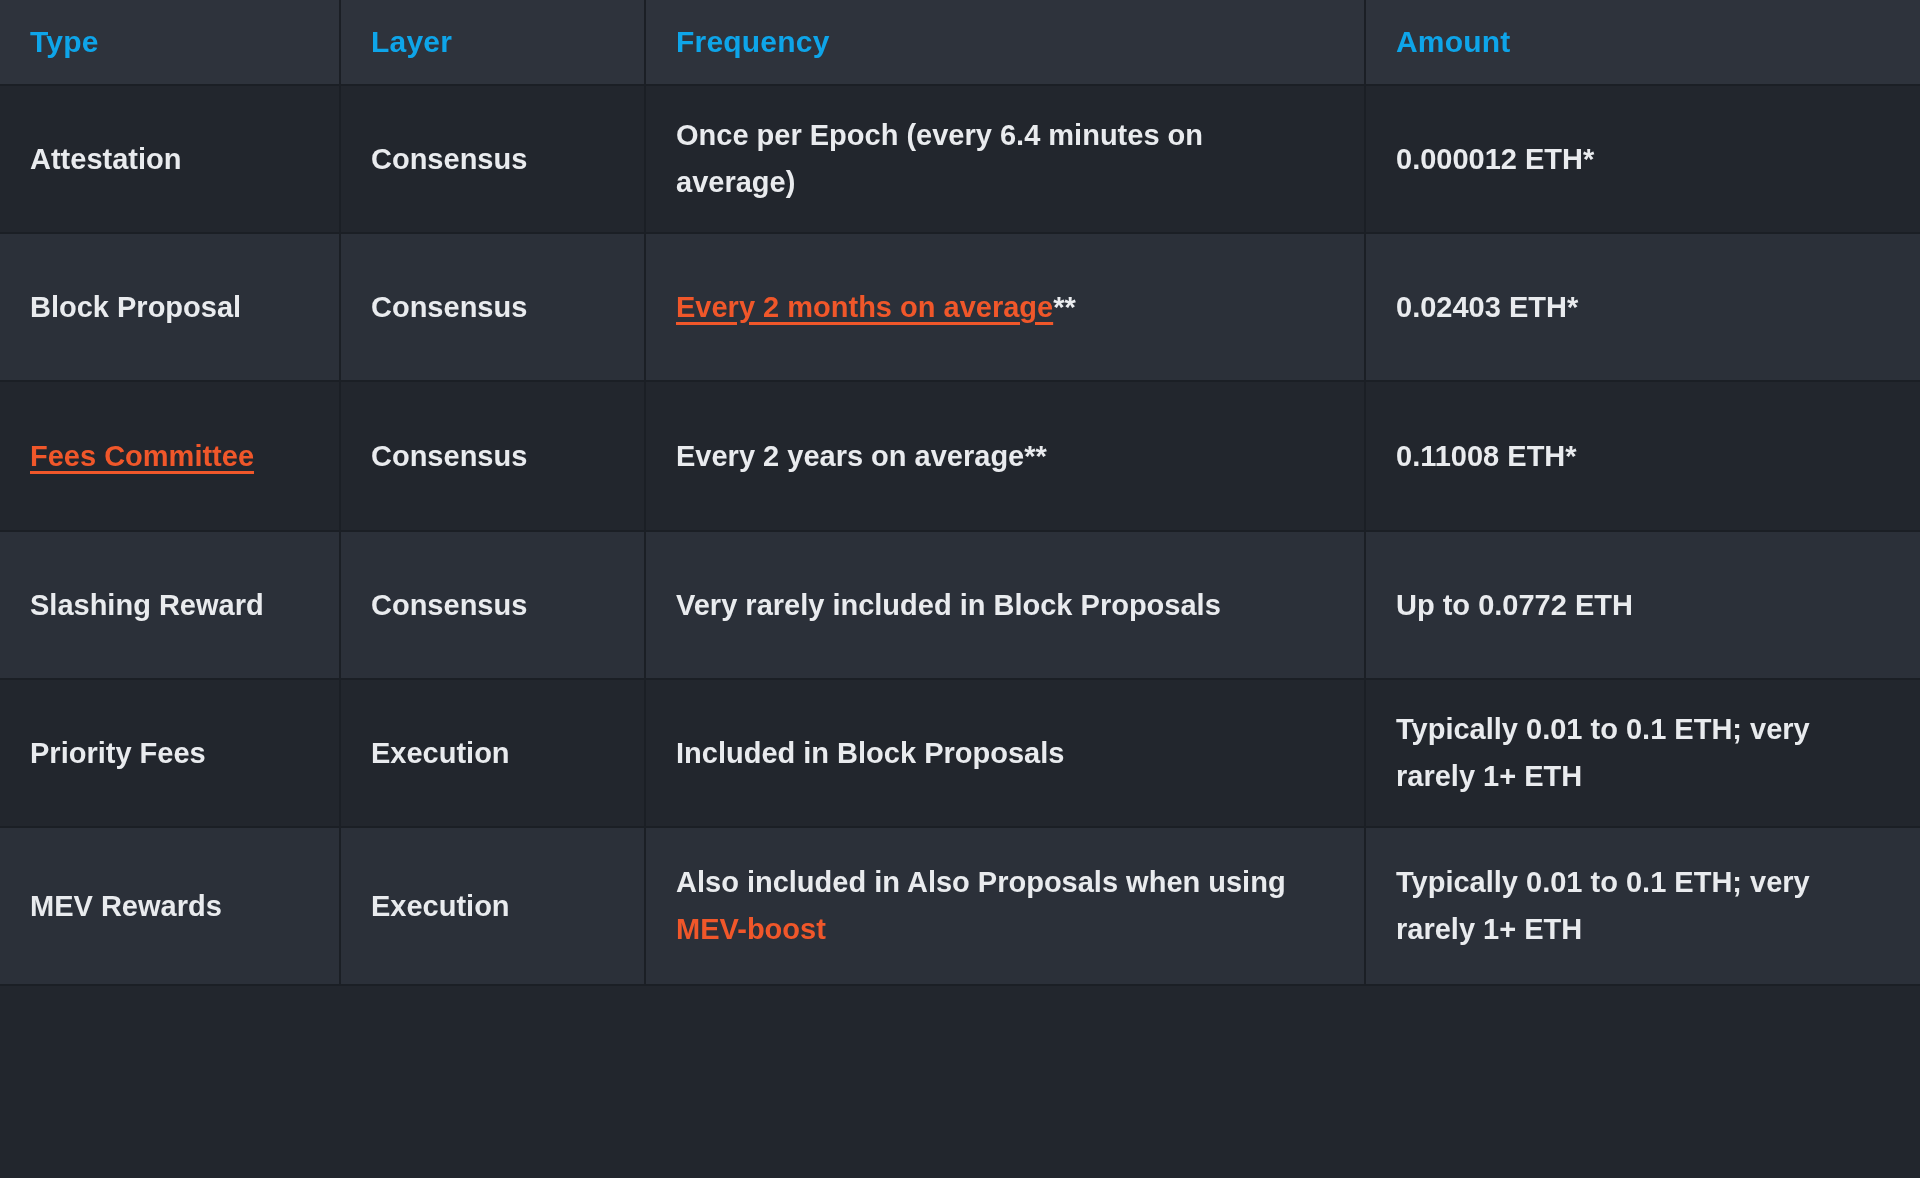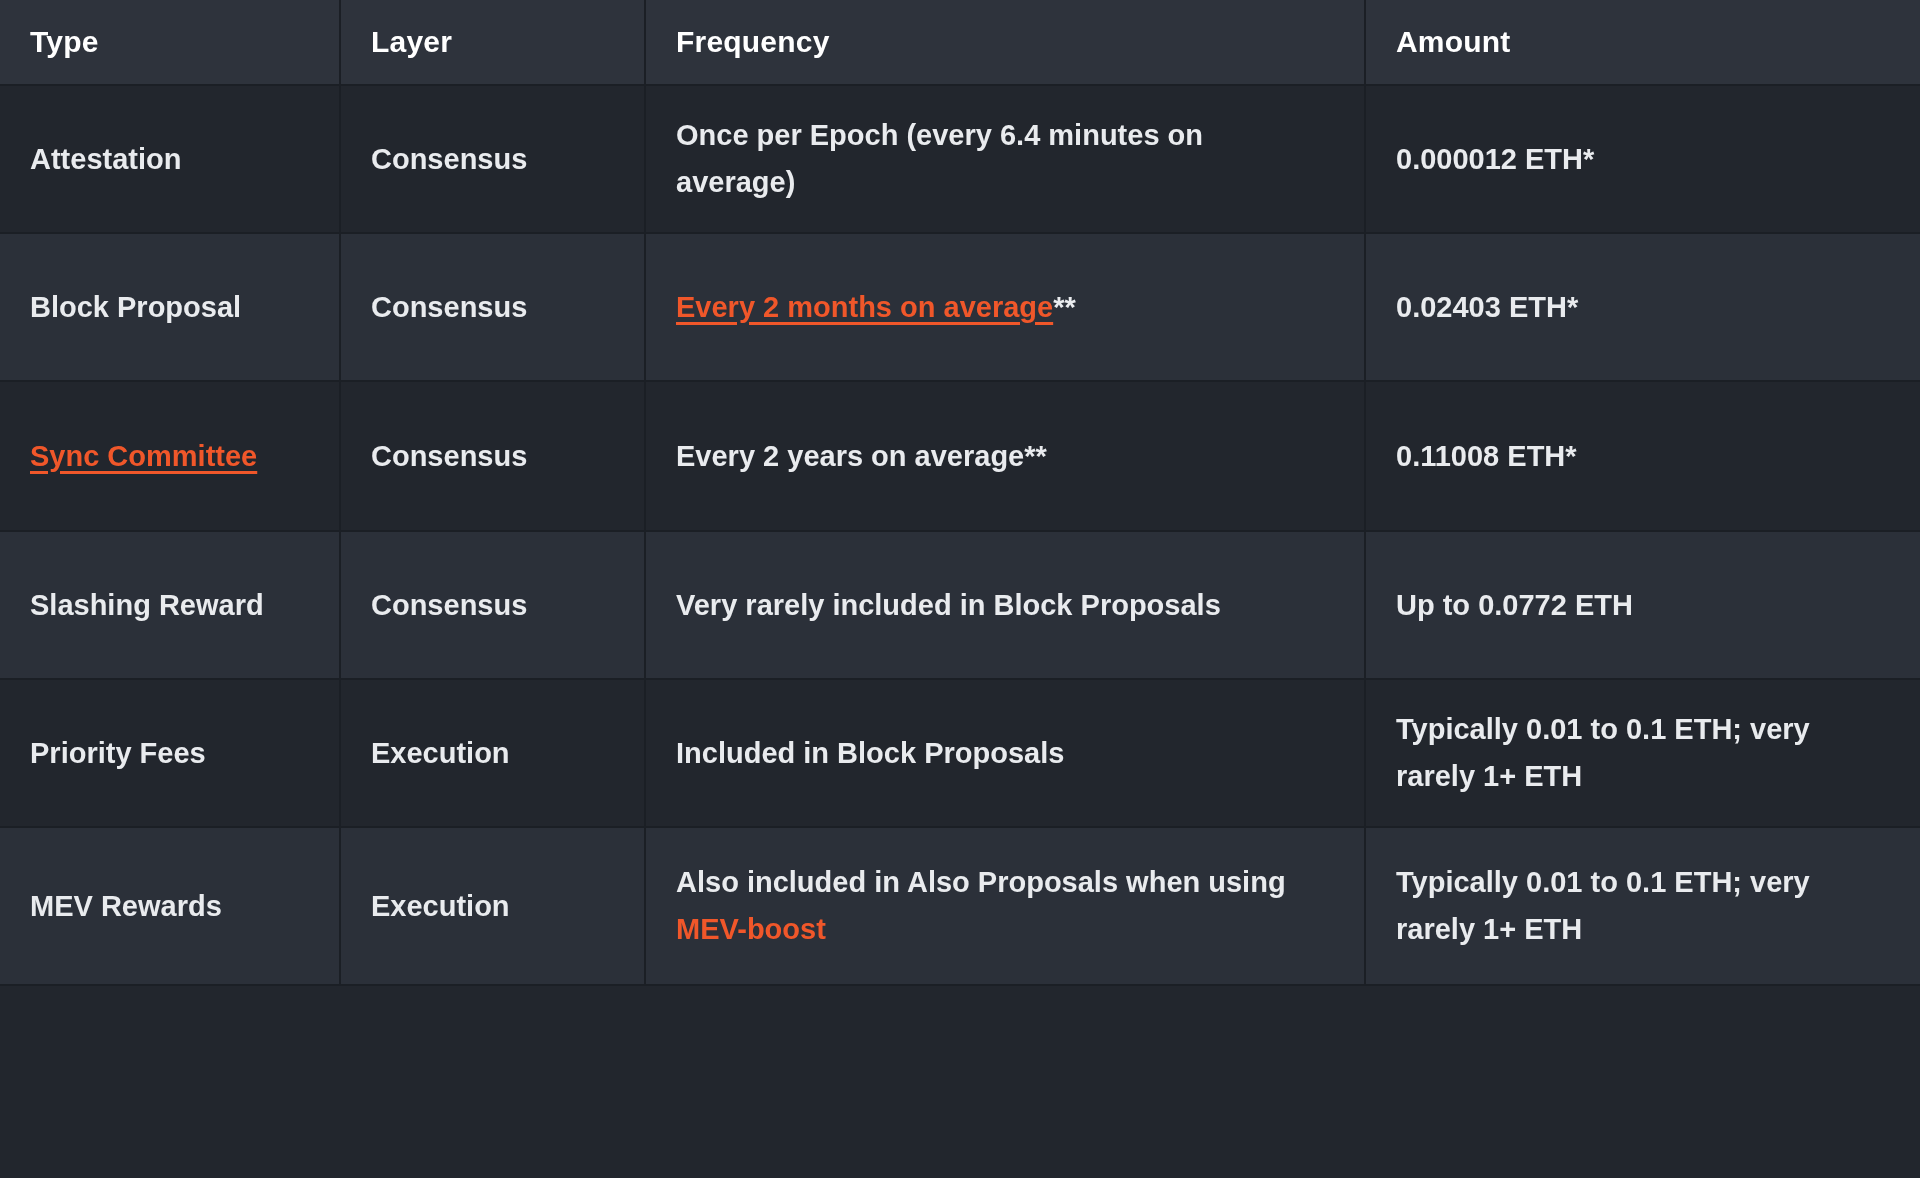--- a/index.html
+++ b/index.html
@@ -34,21 +34,21 @@
     text-align: left;
     padding: 0 38px 0 30px;
     box-sizing: border-box;
   }
   .reward-table th:last-child,
   .reward-table td:last-child { border-right: none; }
 
   
   .reward-table thead tr { background: #2e333c; height: 85px; }
   .reward-table th {
-    color: #ffffff;
+    color: #0ea5e9;
     font-size: 30px;
     font-weight: bold;
     letter-spacing: 0.2px;
     line-height: 1.2;
   }
 
   
   .reward-table tbody tr { background: #22262d; }
   .reward-table tbody tr.alt { background: #2b3039; }
 
@@ -127,21 +127,21 @@
       <td>
         <a class="cell-link">Every 2 months on average</a><span class="stars">**</span>
       </td>
       <td>
         <span>0.02403 ETH*</span>
       </td>
     </tr>
 
     <tr class="row-h-1line">
       <td>
-        <a class="cell-link">Sync Committee</a>
+        <a class="cell-link">Fees Committee</a>
       </td>
       <td>
         <span>Consensus</span>
       </td>
       <td>
         <span>Every 2 years on average**</span>
       </td>
       <td>
         <span>0.11008 ETH*</span>
       </td>

